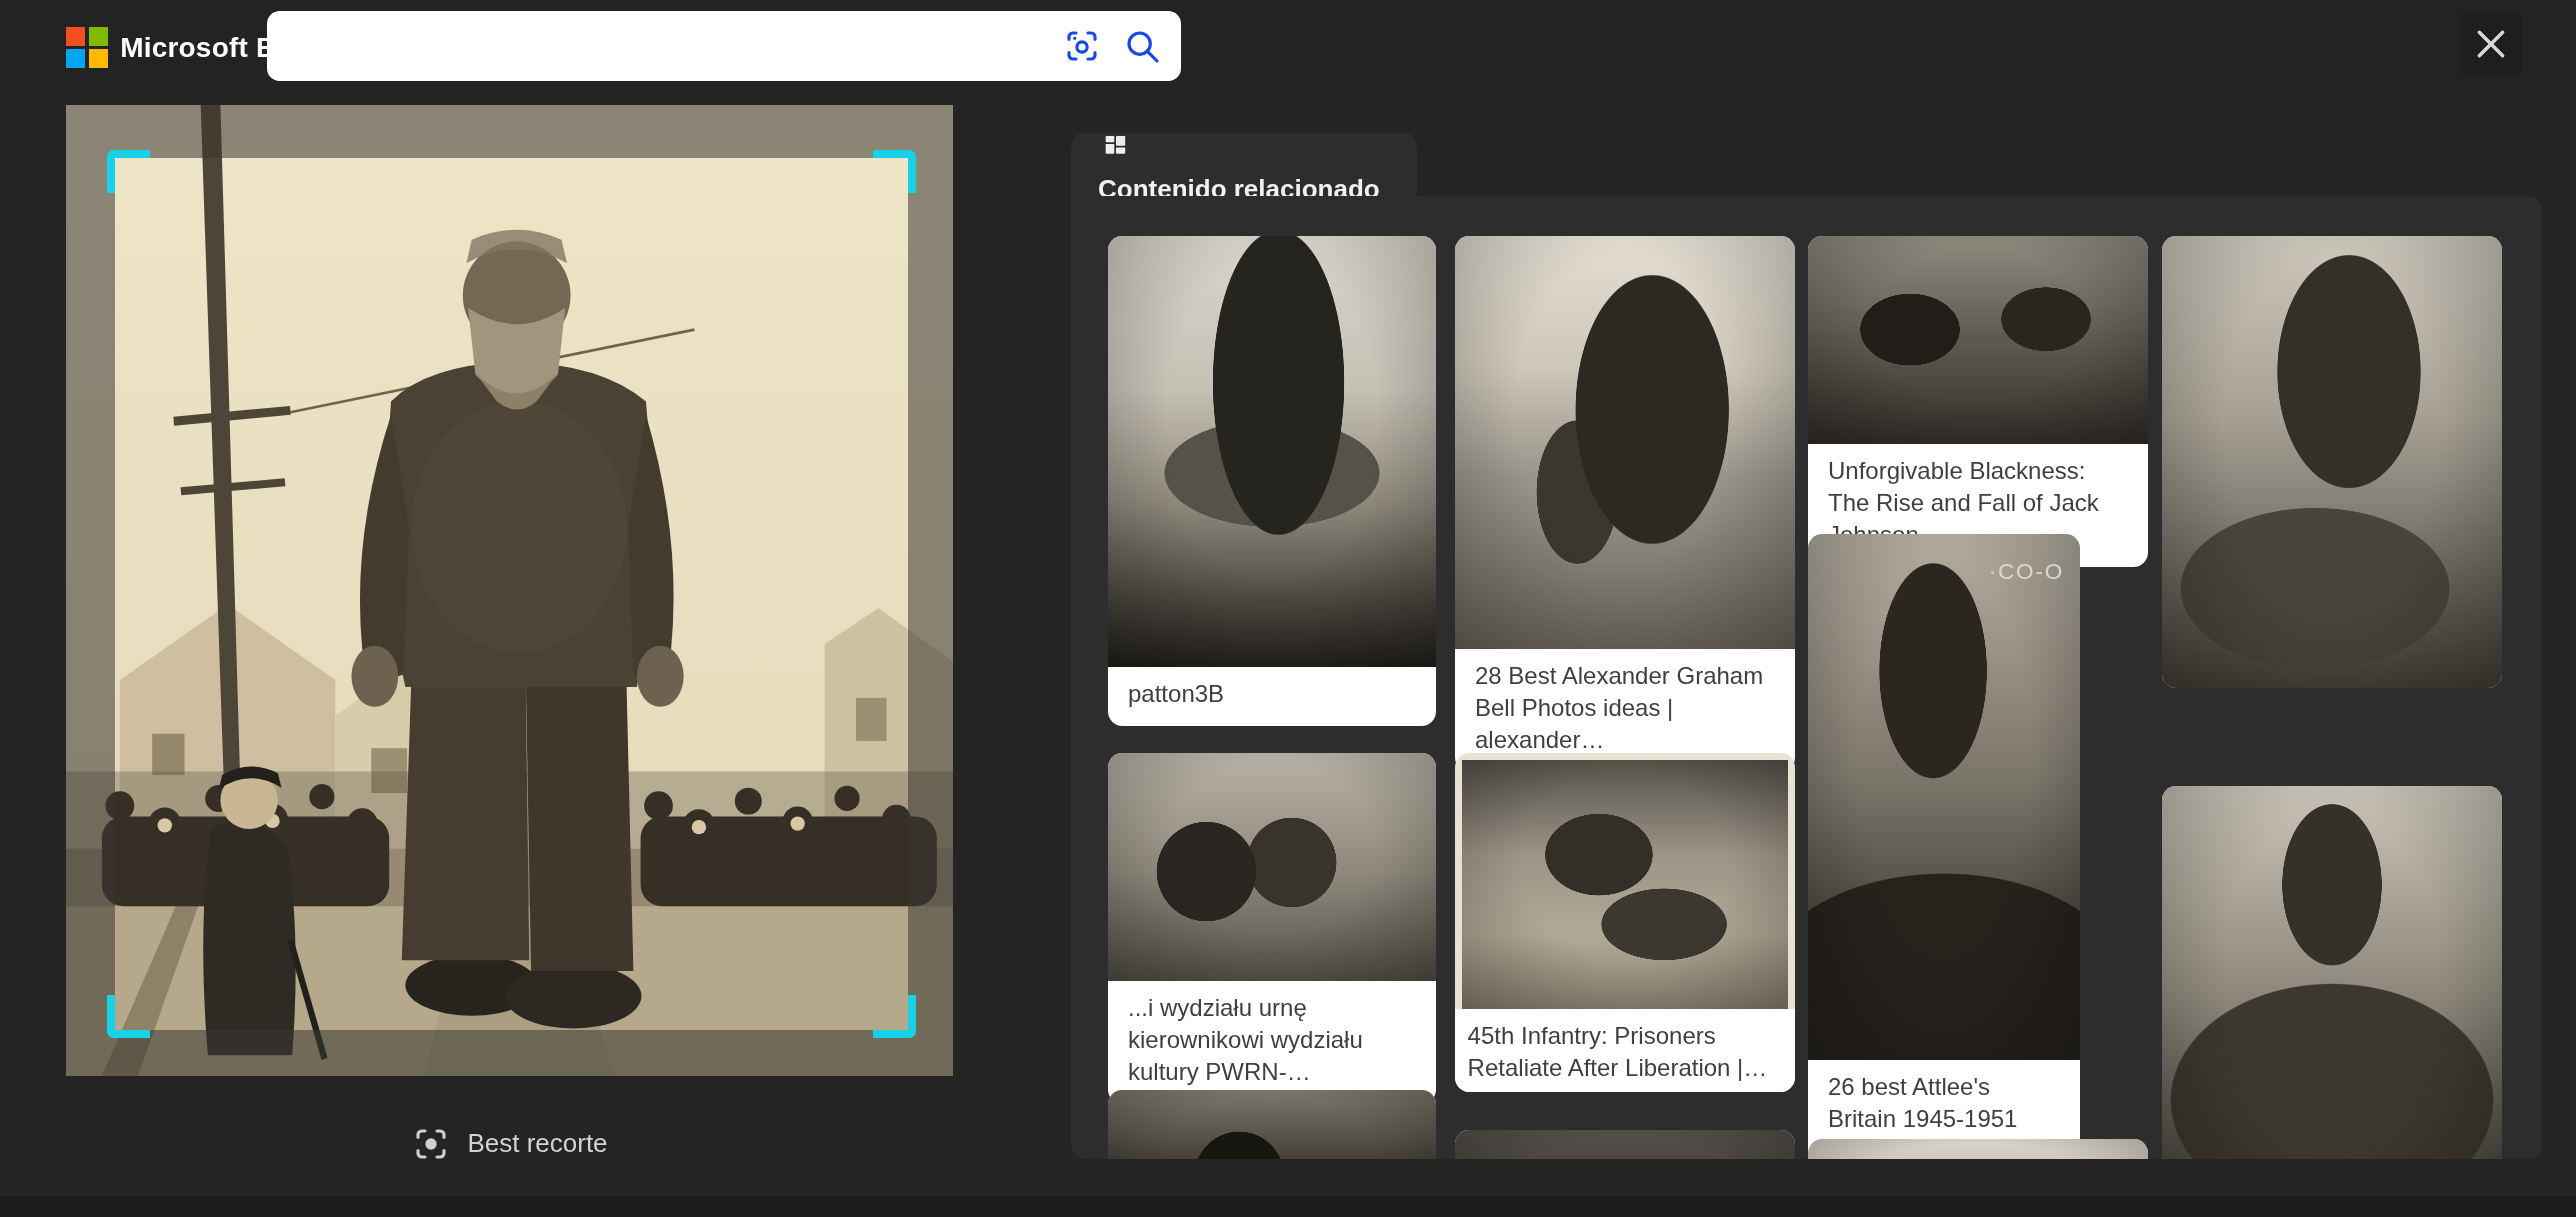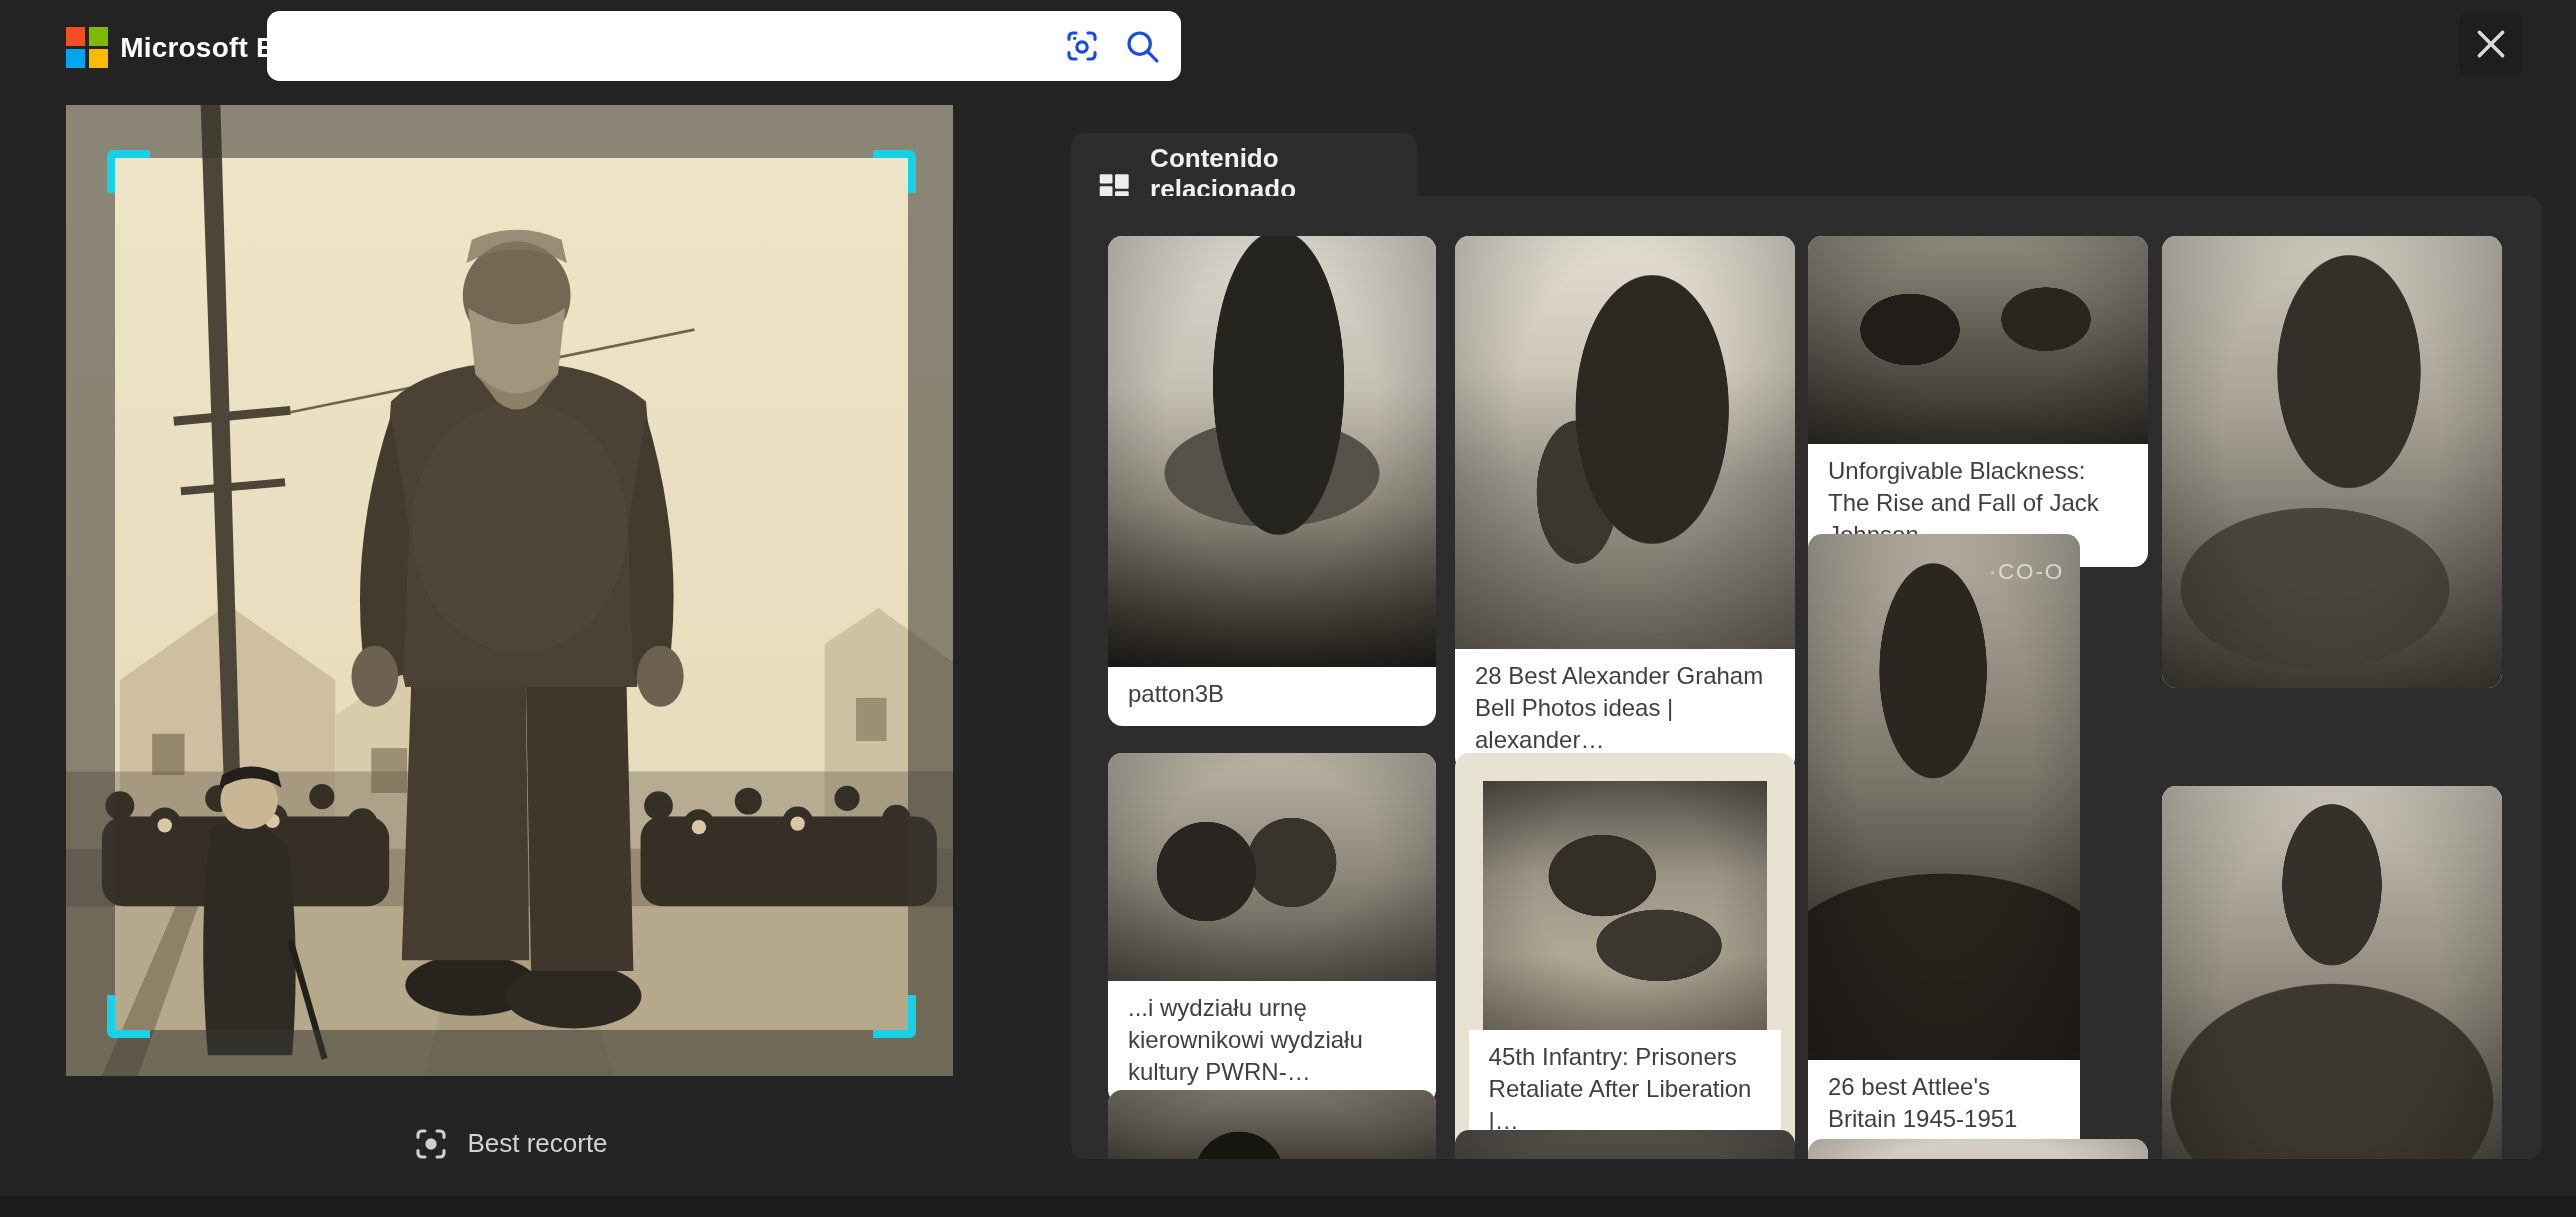--- a/index.html
+++ b/index.html
@@ -45,22 +45,22 @@
   .h-br { right:37px; bottom:38px; border-left:none;  border-top:none;    border-bottom-right-radius:7.2px; }
 
   .quita { position:absolute; left:66px; top:1114px; width:887px; height:59px;
            display:flex; align-items:center; justify-content:center; gap:16px;
            background:transparent; border:none; cursor:pointer; }
   .quita svg { width:40px; height:40px; }
   .quita span { color:#d2d2d2; font-size:26px; }
 
   
   .tab { position:absolute; left:1071px; top:133px; width:346px; height:72px; background:#2d2d2d;
-         border-radius:12.6px 12.6px 0 0; display:flex; align-items:flex-end; gap:18px;
-         padding-left:27px; cursor:pointer; }
+         border-radius:12.6px 12.6px 0 0; display:flex; align-items:flex-start; gap:18px;
+         padding-left:27px; cursor:pointer;flex-direction:column; }
   .tab svg { width:36px; height:36px; }
   .tab span { color:#f1f1f1; font-size:26px; font-weight:bold; }
 
   .panel { position:absolute; left:1071px; top:196px; width:1471px; height:963px;
            background:#2d2d2d; border-radius:0 14.4px 14.4px 14.4px; overflow:hidden; }
 
   .card { position:absolute; background:#ffffff; border-radius:14.4px; overflow:hidden; cursor:pointer; }
   .card .cap { padding:10.8px 20px 16px; font-size:24px; line-height:32px; color:#3f3f3f; }
   .th { position:relative; width:100%; }
   .th::after { content:''; position:absolute; inset:0;
@@ -99,21 +99,21 @@
       linear-gradient(180deg,#b3ada0,#7d786c 45%,#3a362e 85%,#26231e); }
   .t-part3 { background: linear-gradient(180deg,#d8d3c8,#b3ada0); }
   .t-ruth { background:
       radial-gradient(ellipse 72px 117px at 55% 30%, #33302a 0 99%, rgba(0,0,0,0) 100%),
       radial-gradient(ellipse 135px 81px at 45% 78%, #4a453c 0 99%, rgba(0,0,0,0) 100%),
       linear-gradient(180deg,#cdc8bc,#a5a093 40%,#6e6960 75%,#454138); }
   .t-carried { background:
       radial-gradient(ellipse 50px 81px at 50% 22%, #34302a 0 99%, rgba(0,0,0,0) 100%),
       radial-gradient(ellipse 162px 117px at 50% 70%, #3c372f 0 99%, rgba(0,0,0,0) 100%),
       linear-gradient(180deg,#c9c4b7,#8f8a7d 45%,#56524a 80%,#34302a); }
-  .framed { padding:28px; background:#e8e2d2; }
+  .framed { padding:7px; background:#e8e2d2; }
   .framed .th { height:100%; }
 
   
   .bottom-strip { position:absolute; left:0; top:1196px; width:2576px; height:21.6px; background:#1c1c1c; }
 </style>
 </head>
 <body>
 
 <div class="stage">
 

